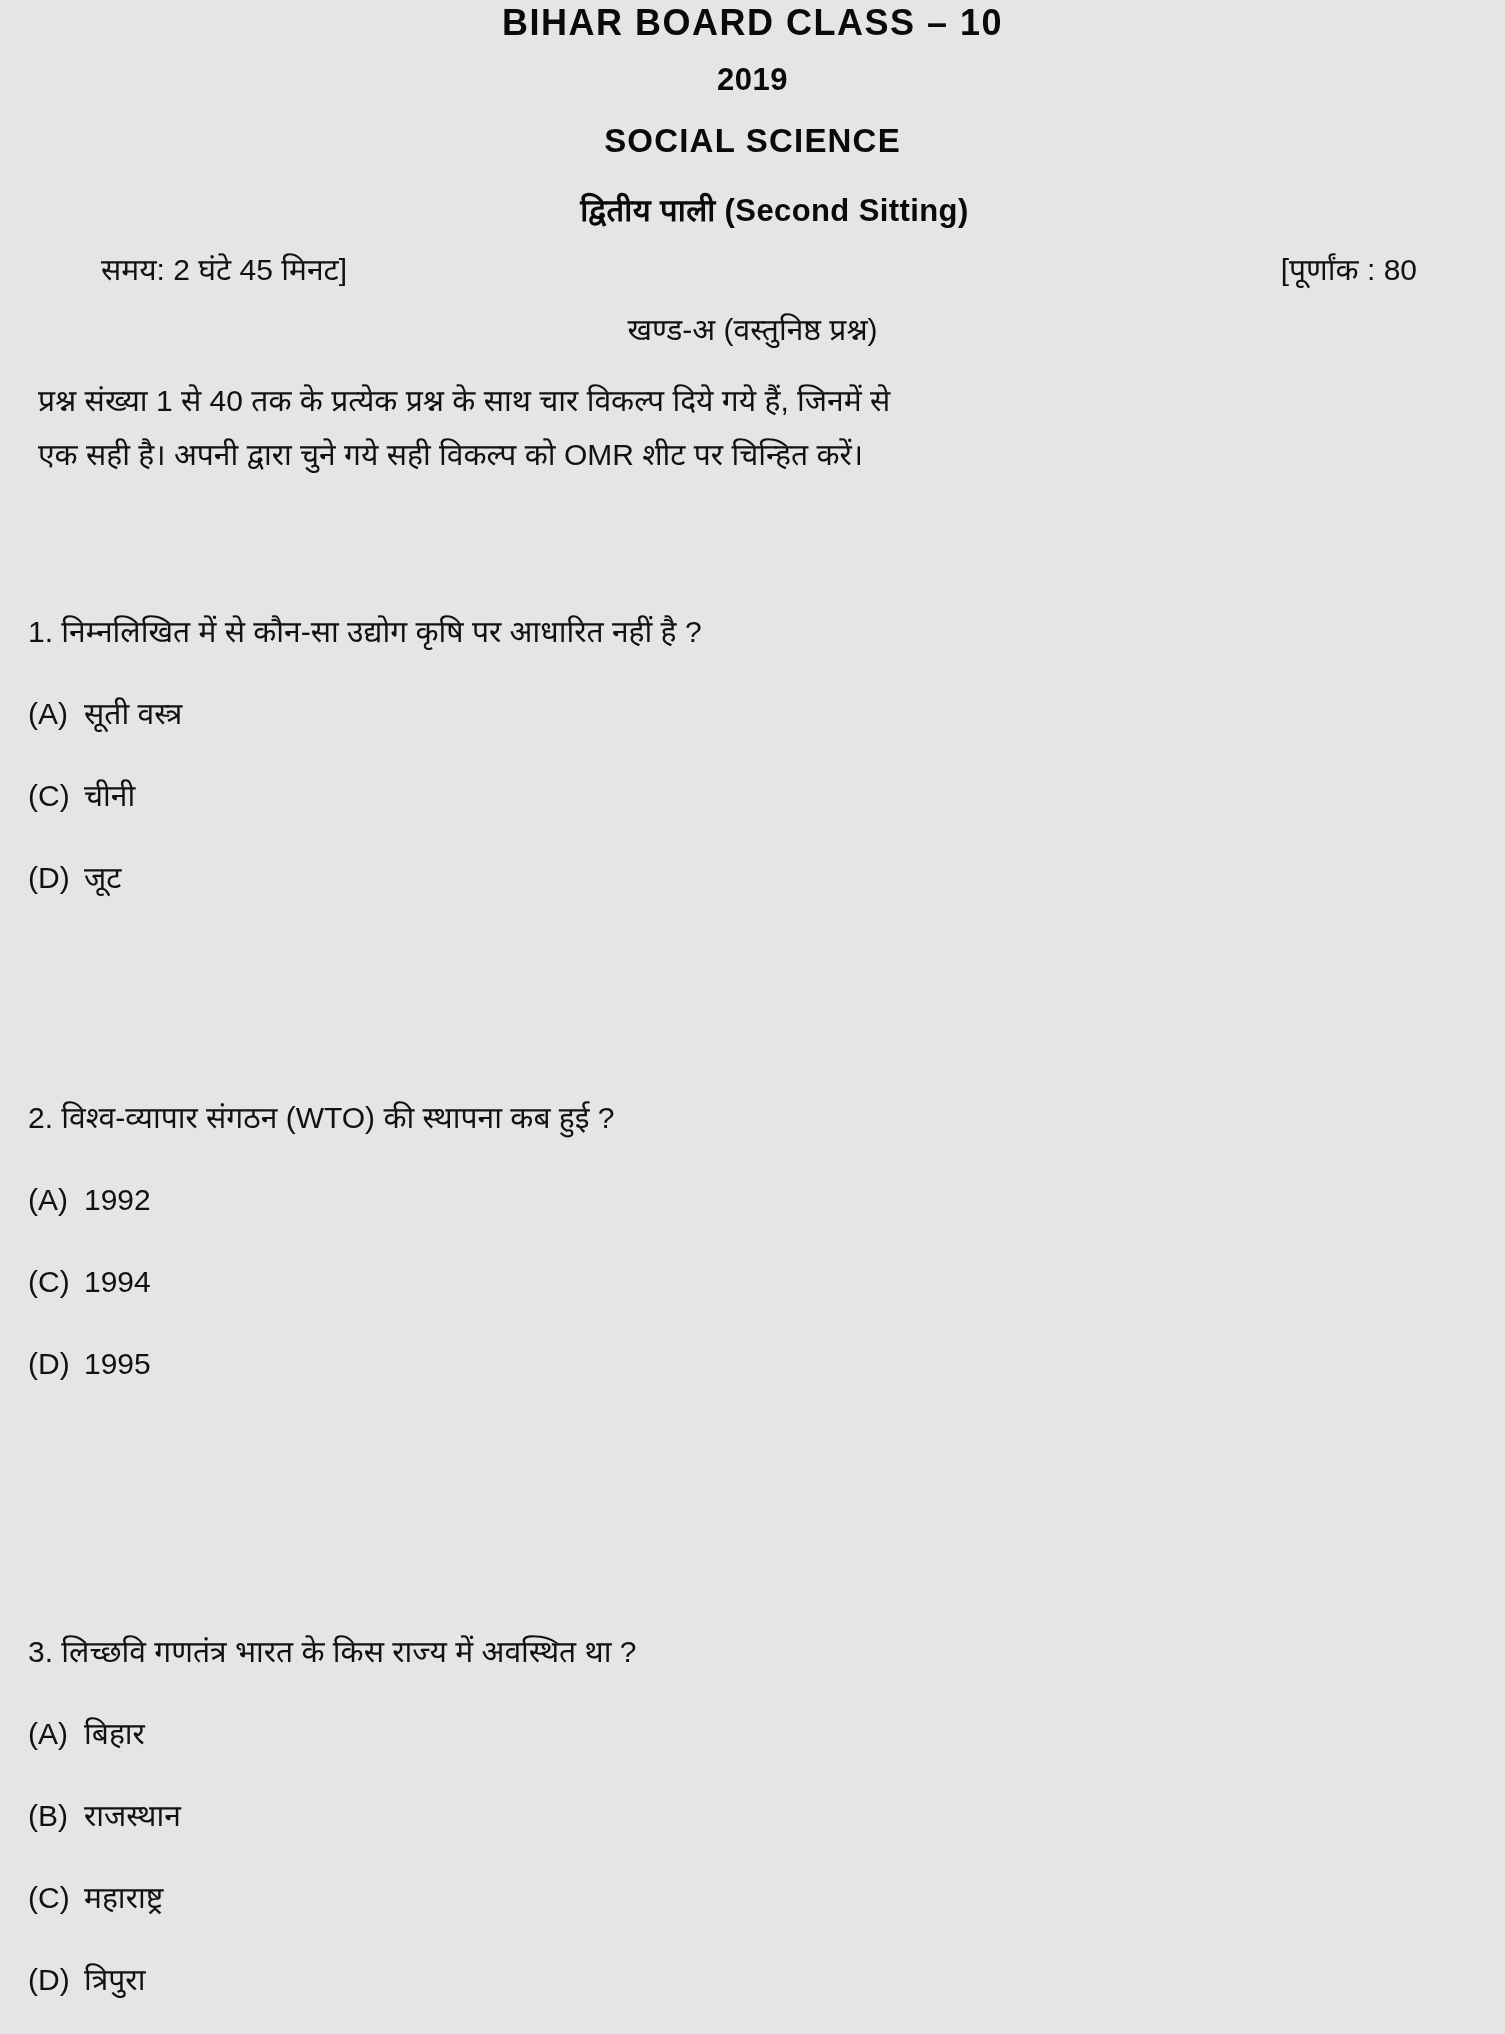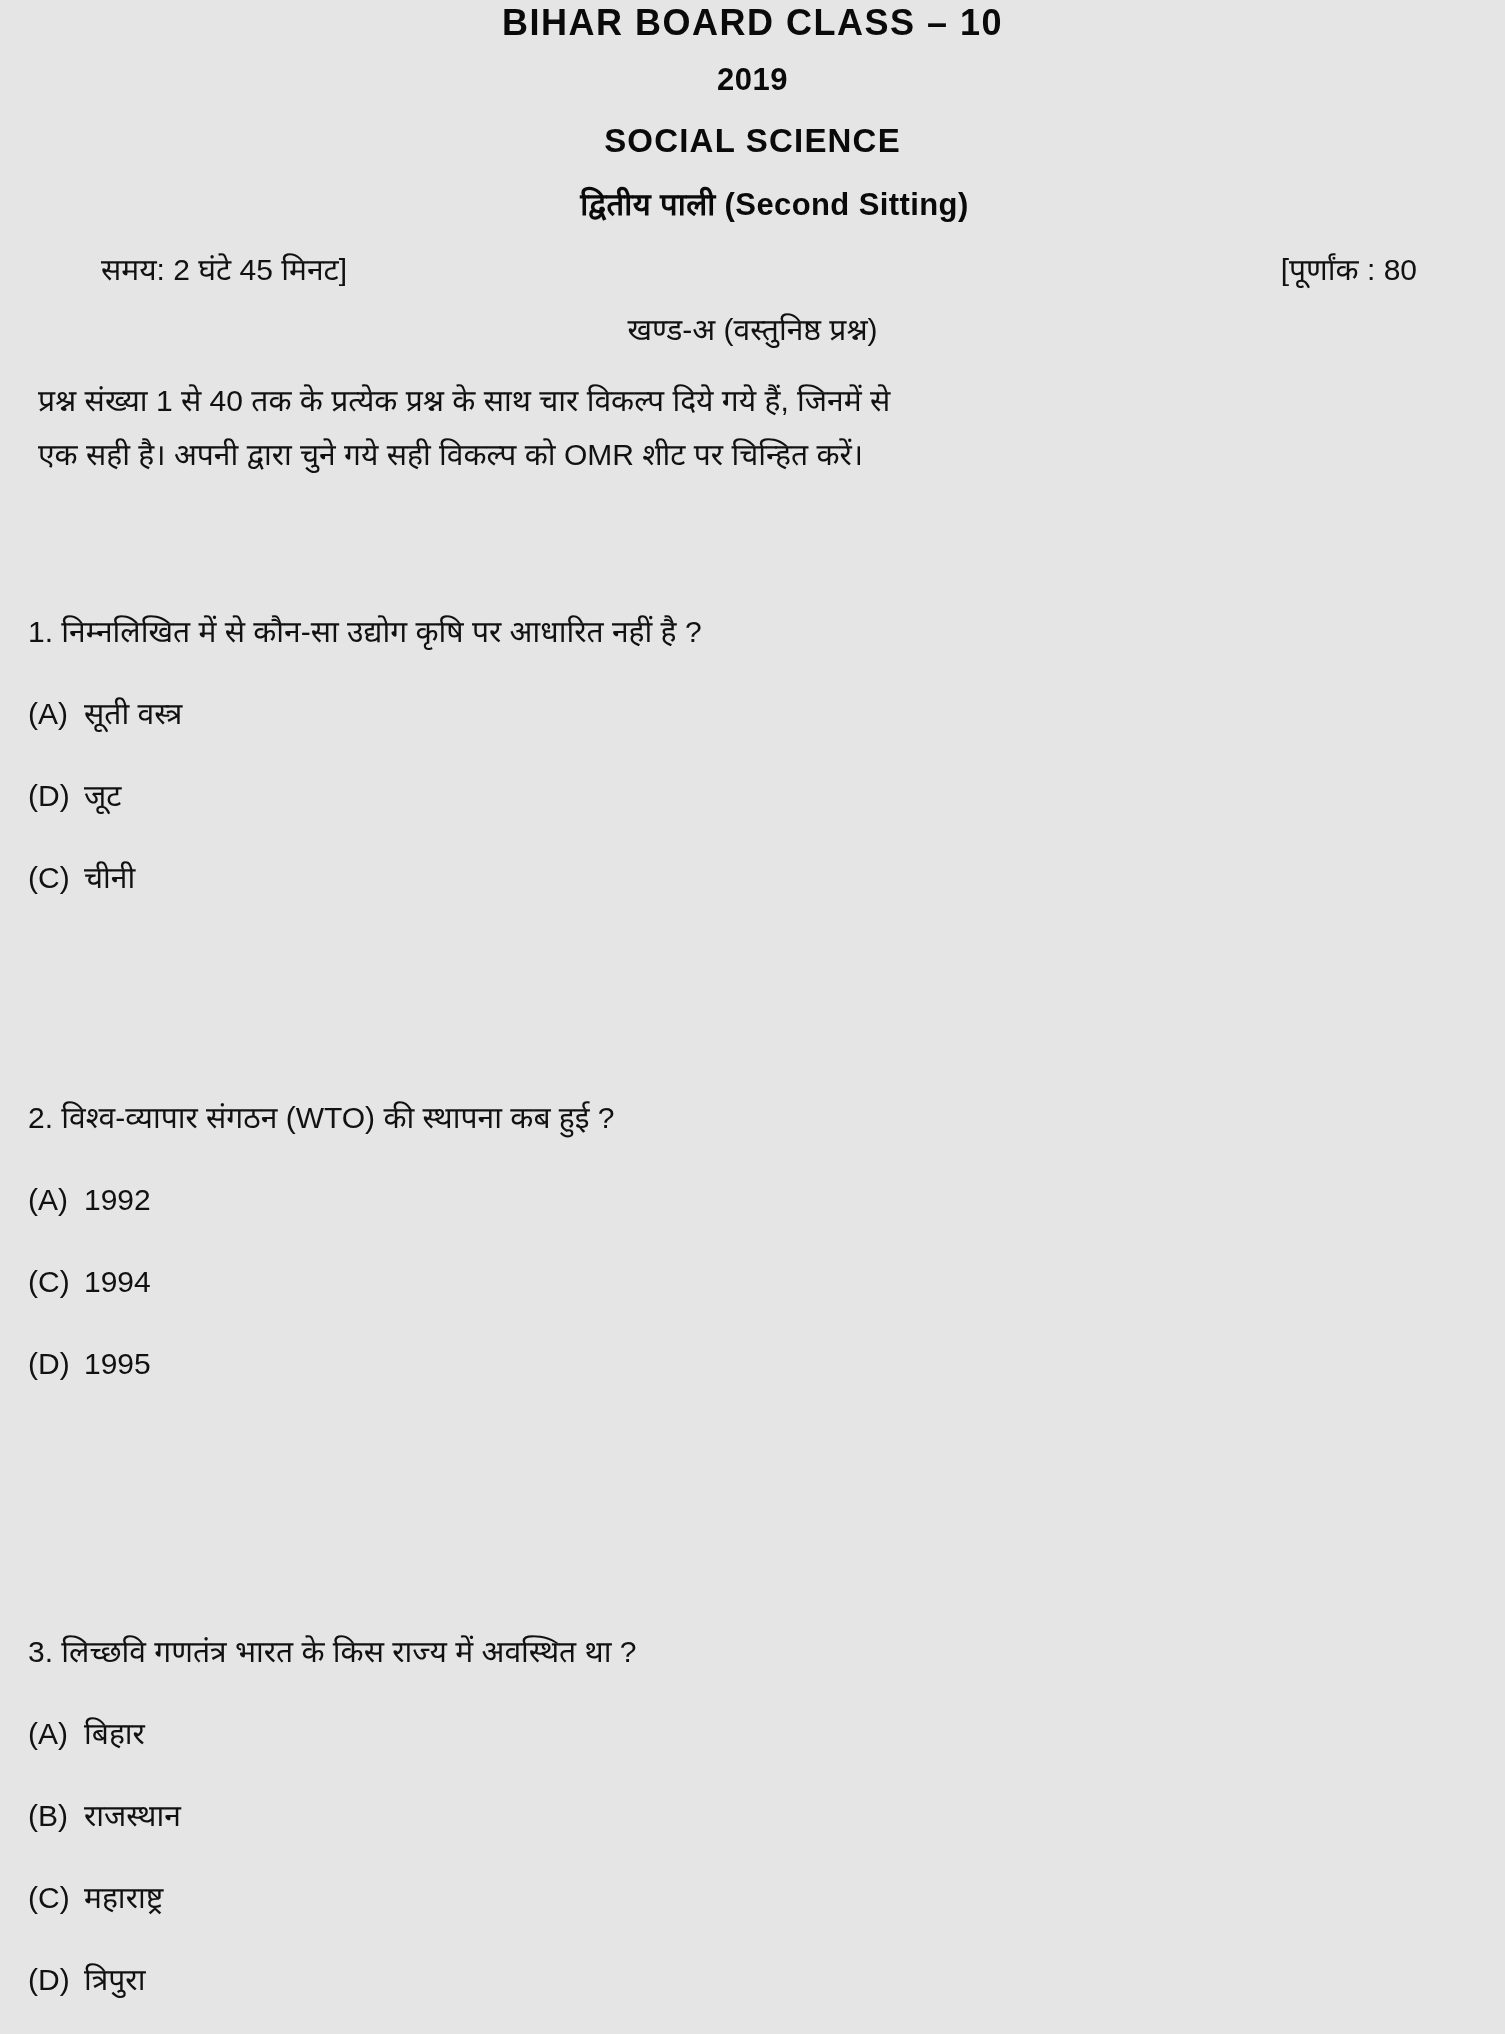--- a/index.html
+++ b/index.html
@@ -42,21 +42,21 @@
   .hdr-subject {
     position: absolute;
     left: 0; right: 0;
     top: 122px;
     font-size: 33px;
     letter-spacing: 1.2px;
   }
   .hdr-sitting {
     position: absolute;
     left: 0; right: 0;
-    top: 182px;
+    top: 188px;
     font-size: 31px;
     letter-spacing: 0.4px;
     padding-left: 44px;
   }
 
   
   .meta-row {
     position: absolute;
     top: 248px;
     left: 101px;
@@ -139,24 +139,24 @@
     <span class="ins-line">एक सही है। अपनी द्वारा चुने गये सही विकल्प को OMR शीट पर चिन्हित करें।</span>
   </div>
 
   <div class="question-block" id="q1">
     <p class="q-text">1. निम्नलिखित में से कौन-सा उद्योग कृषि पर आधारित नहीं है ?</p>
     <ul class="options">
       <li class="option">
         <span class="opt-tag">(A)</span><span class="opt-text">सूती वस्त्र</span>
       </li>
       <li class="option">
-        <span class="opt-tag">(D)</span><span class="opt-text">जूट</span>
+        <span class="opt-tag">(C)</span><span class="opt-text">चीनी</span>
       </li>
       <li class="option">
-        <span class="opt-tag">(C)</span><span class="opt-text">चीनी</span>
+        <span class="opt-tag">(D)</span><span class="opt-text">जूट</span>
       </li>
     </ul>
   </div>
 
   <div class="question-block" id="q2">
     <p class="q-text">2. विश्व-व्यापार संगठन (WTO) की स्थापना कब हुई ?</p>
     <ul class="options">
       <li class="option">
         <span class="opt-tag">(A)</span><span class="opt-text">1992</span>
       </li>

